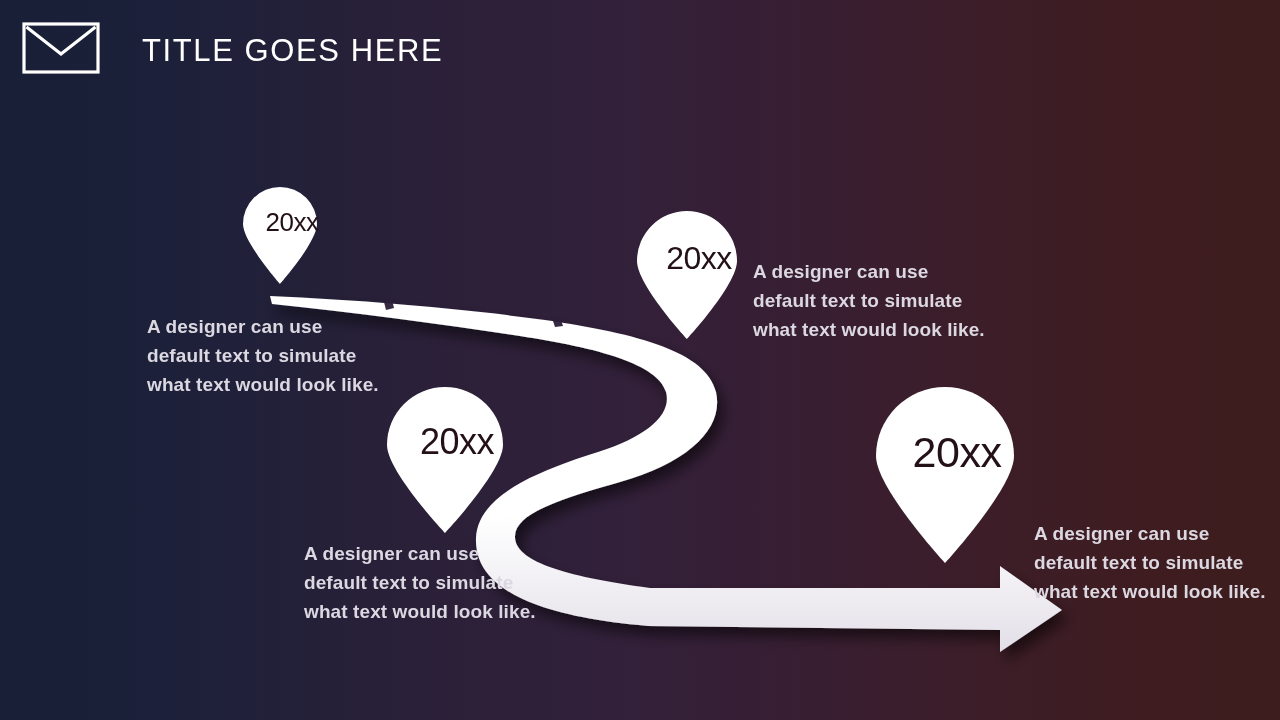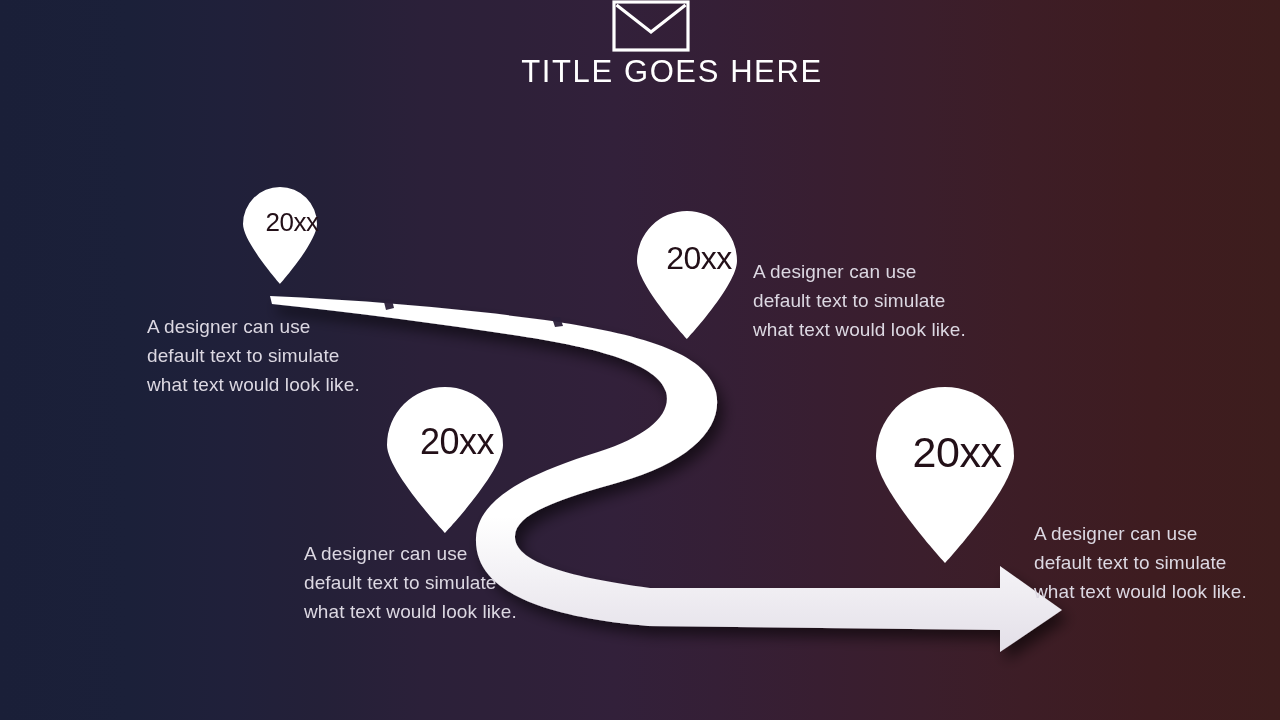--- a/index.html
+++ b/index.html
@@ -13,21 +13,21 @@
     background:linear-gradient(to right,
        #1a1f38 0%, #1b2039 10%, #20203a 18%, #242038 25%,
        #2b2039 33%, #2e2039 40%, #32203a 48%, #351f36 56%,
        #381e31 64%, #3b1e2c 72%, #3d1d26 80%, #3e1c20 90%, #3d1d1d 100%);
     overflow:hidden;
   }
 
   
   #header {
     position:absolute; left:0; top:0; width:100%; height:100px;
-    display:flex; align-items:center; padding-left:22px;flex-direction:column;
+    display:flex; align-items:center; padding-left:22px;
   }
   #envelope-icon { width:78px; height:52px; flex:0 0 auto; }
   #slide-title {
     margin-left:42px; color:#ffffff;
     font-size:31px; font-weight:300; letter-spacing:1.6px;
     white-space:nowrap; line-height:1;
   }
 
   
   #road-layer {
@@ -51,21 +51,21 @@
   #pin-2 { left:632px; top:211px; width:110px; height:128px; }
   #pin-2 .pin-label { font-size:32px; top:31px; }
   #pin-3 { left:381px; top:387px; width:128px; height:146px; }
   #pin-3 .pin-label { font-size:36px; top:37px; }
   #pin-4 { left:869px; top:387px; width:152px; height:176px; }
   #pin-4 .pin-label { font-size:43px; top:44px; }
 
   
   .desc {
     position:absolute; color:#dcd8e2;
-    font-size:19px; line-height:29px; font-weight:400;
+    font-size:19px; line-height:29px; font-weight:700;
     letter-spacing:0.1px; white-space:pre-line;
   }
   #desc-1 { left:147px; top:312px; width:260px; }
   #desc-2 { left:753px; top:257px; width:250px; }
   #desc-3 { left:304px; top:539px; width:250px; }
   #desc-4 { left:1034px; top:519px; width:250px; }
 </style>
 </head>
 <body>
 

